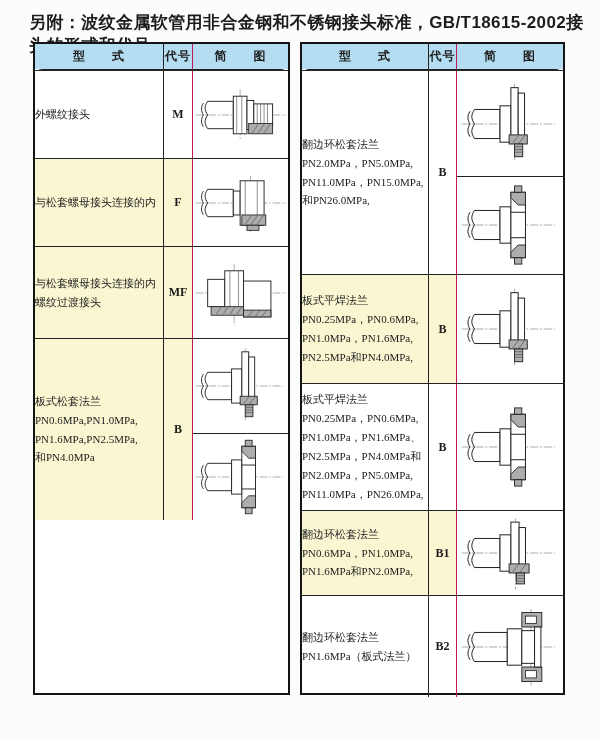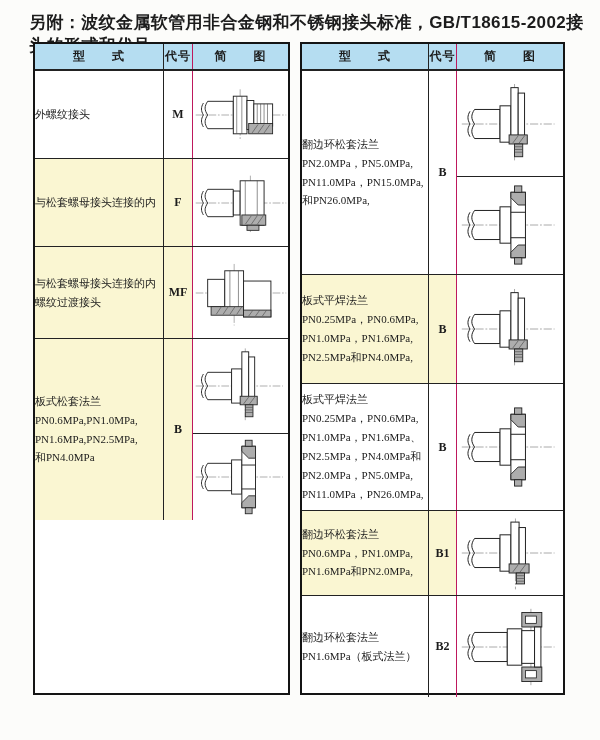--- a/index.html
+++ b/index.html
@@ -30,21 +30,21 @@
   .tbl-left  .c-type{width:129px;}
   .tbl-left  .c-code{width:29px;}
   .tbl-left  .c-diag{width:95px;}
   .tbl-right .c-type{width:127px;}
   .tbl-right .c-code{width:28px;}
   .tbl-right .c-diag{width:106px;}
   .hdr .cell{
     background:#b5ddf1;justify-content:center;padding-left:0;
     font-weight:700;font-size:12px;letter-spacing:1px;
   }
-  .hdr{height:26px;}
+  .hdr{height:26px;border-radius:7px;}
   .y{background:#faf6d2;}
   .type-txt{
     font-family:"Liberation Serif","DejaVu Serif",serif;
     font-size:11px;line-height:1.72;white-space:pre;letter-spacing:0;
   }
   .code-txt{
     font-family:"Liberation Serif","DejaVu Serif",serif;
     font-size:12px;font-weight:600;
   }
   .sub{display:flex;align-items:center;justify-content:center;width:100%;box-sizing:border-box;}

